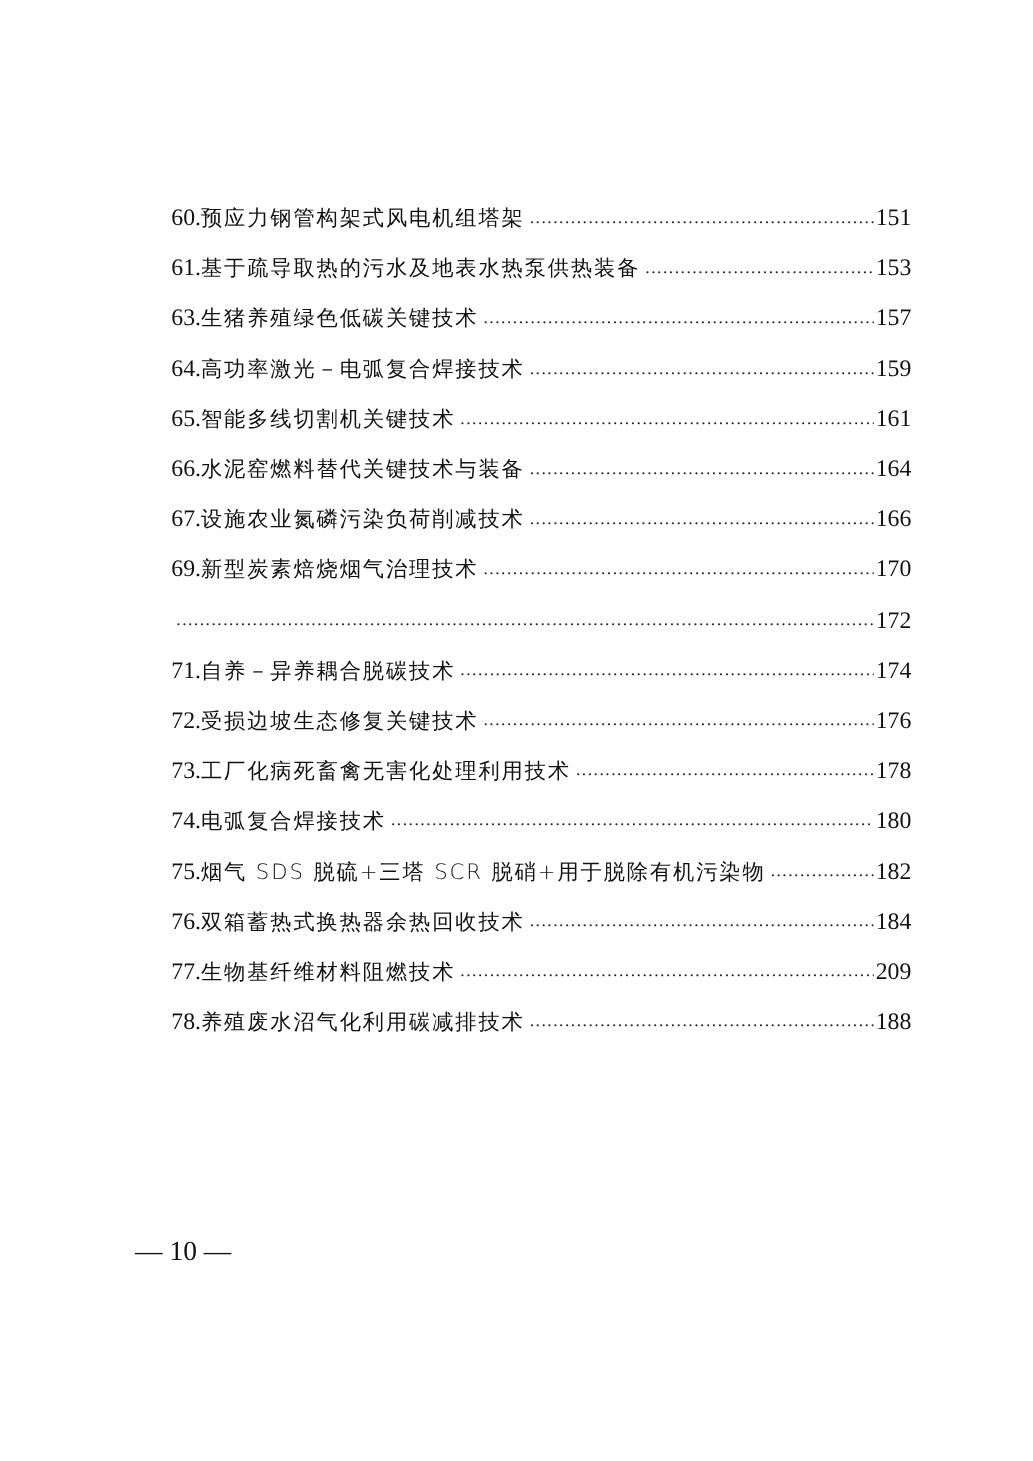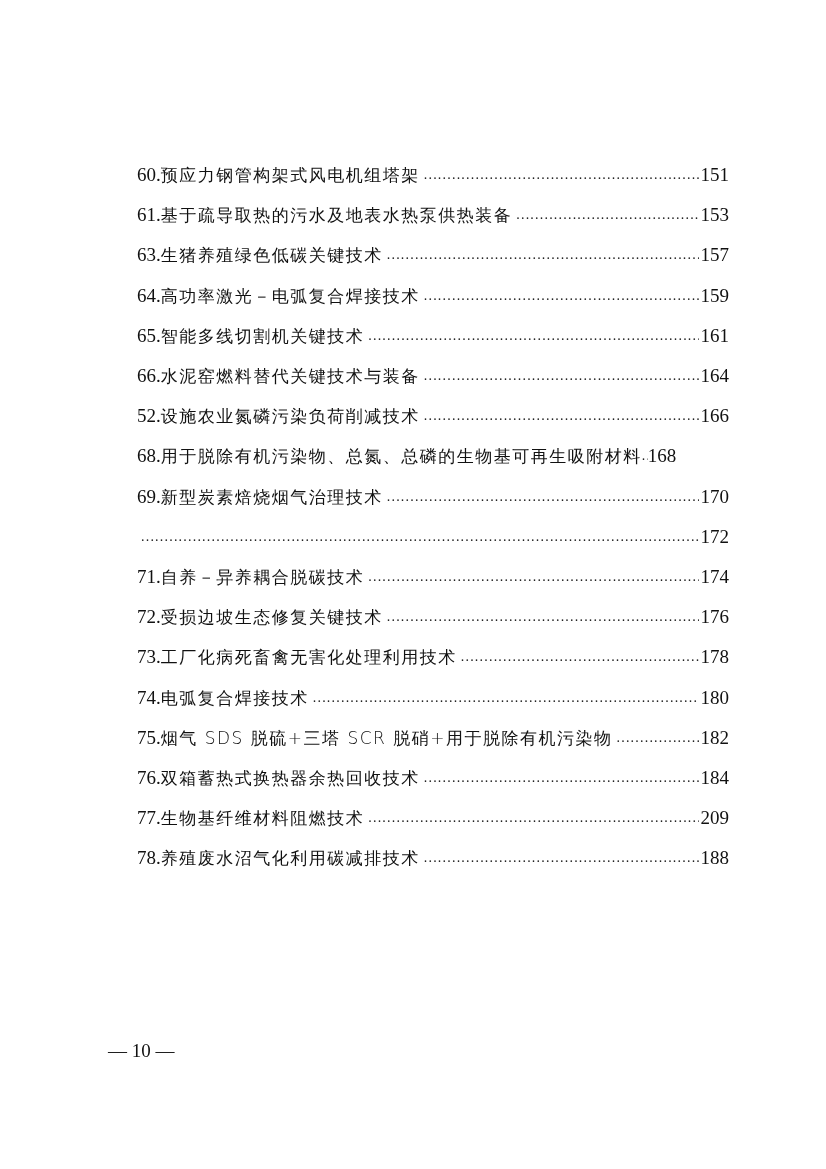--- a/index.html
+++ b/index.html
@@ -55,23 +55,23 @@
     }
     .toc-page {
       flex: 0 0 auto;
       font-family: "Liberation Serif", serif;
       font-size: 19px;
       text-align: right;
     }
     .page-footer {
       position: absolute;
       left: 108px;
-      top: 1040px;
+      top: 988px;
       font-family: "Liberation Serif", serif;
-      font-size: 19px;
+      font-size: 22px;
       color: #111;
       white-space: pre;
     }
   </style>
 </head>
 <body>
 
 <div class="toc">
   <div class="toc-row">
     <span class="toc-title"><span class="num">60.</span><span>预应力钢管构架式风电机组塔架</span></span>
@@ -97,28 +97,23 @@
     <span class="toc-title"><span class="num">65.</span><span>智能多线切割机关键技术</span></span>
     <span class="toc-leader"></span>
     <span class="toc-page">161</span>
   </div>
   <div class="toc-row">
     <span class="toc-title"><span class="num">66.</span><span>水泥窑燃料替代关键技术与装备</span></span>
     <span class="toc-leader"></span>
     <span class="toc-page">164</span>
   </div>
   <div class="toc-row">
-    <span class="toc-title"><span class="num">52.</span><span>设施农业氮磷污染负荷削减技术</span></span>
+    <span class="toc-title"><span class="num">67.</span><span>设施农业氮磷污染负荷削减技术</span></span>
     <span class="toc-leader"></span>
     <span class="toc-page">166</span>
-  </div>
-  <div class="toc-row">
-    <span class="toc-title"><span class="num">68.</span><span>用于脱除有机污染物、总氮、总磷的生物基可再生吸附材料</span></span>
-    <span class="toc-leader" style="flex:0 0 6px;margin:0 0 0 0;"></span>
-    <span class="toc-page">168</span>
   </div>
   <div class="toc-row">
     <span class="toc-title"><span class="num">69.</span><span>新型炭素焙烧烟气治理技术</span></span>
     <span class="toc-leader"></span>
     <span class="toc-page">170</span>
   </div>
   <div class="toc-row">
     <span class="toc-leader"></span>
     <span class="toc-page">172</span>
   </div>

